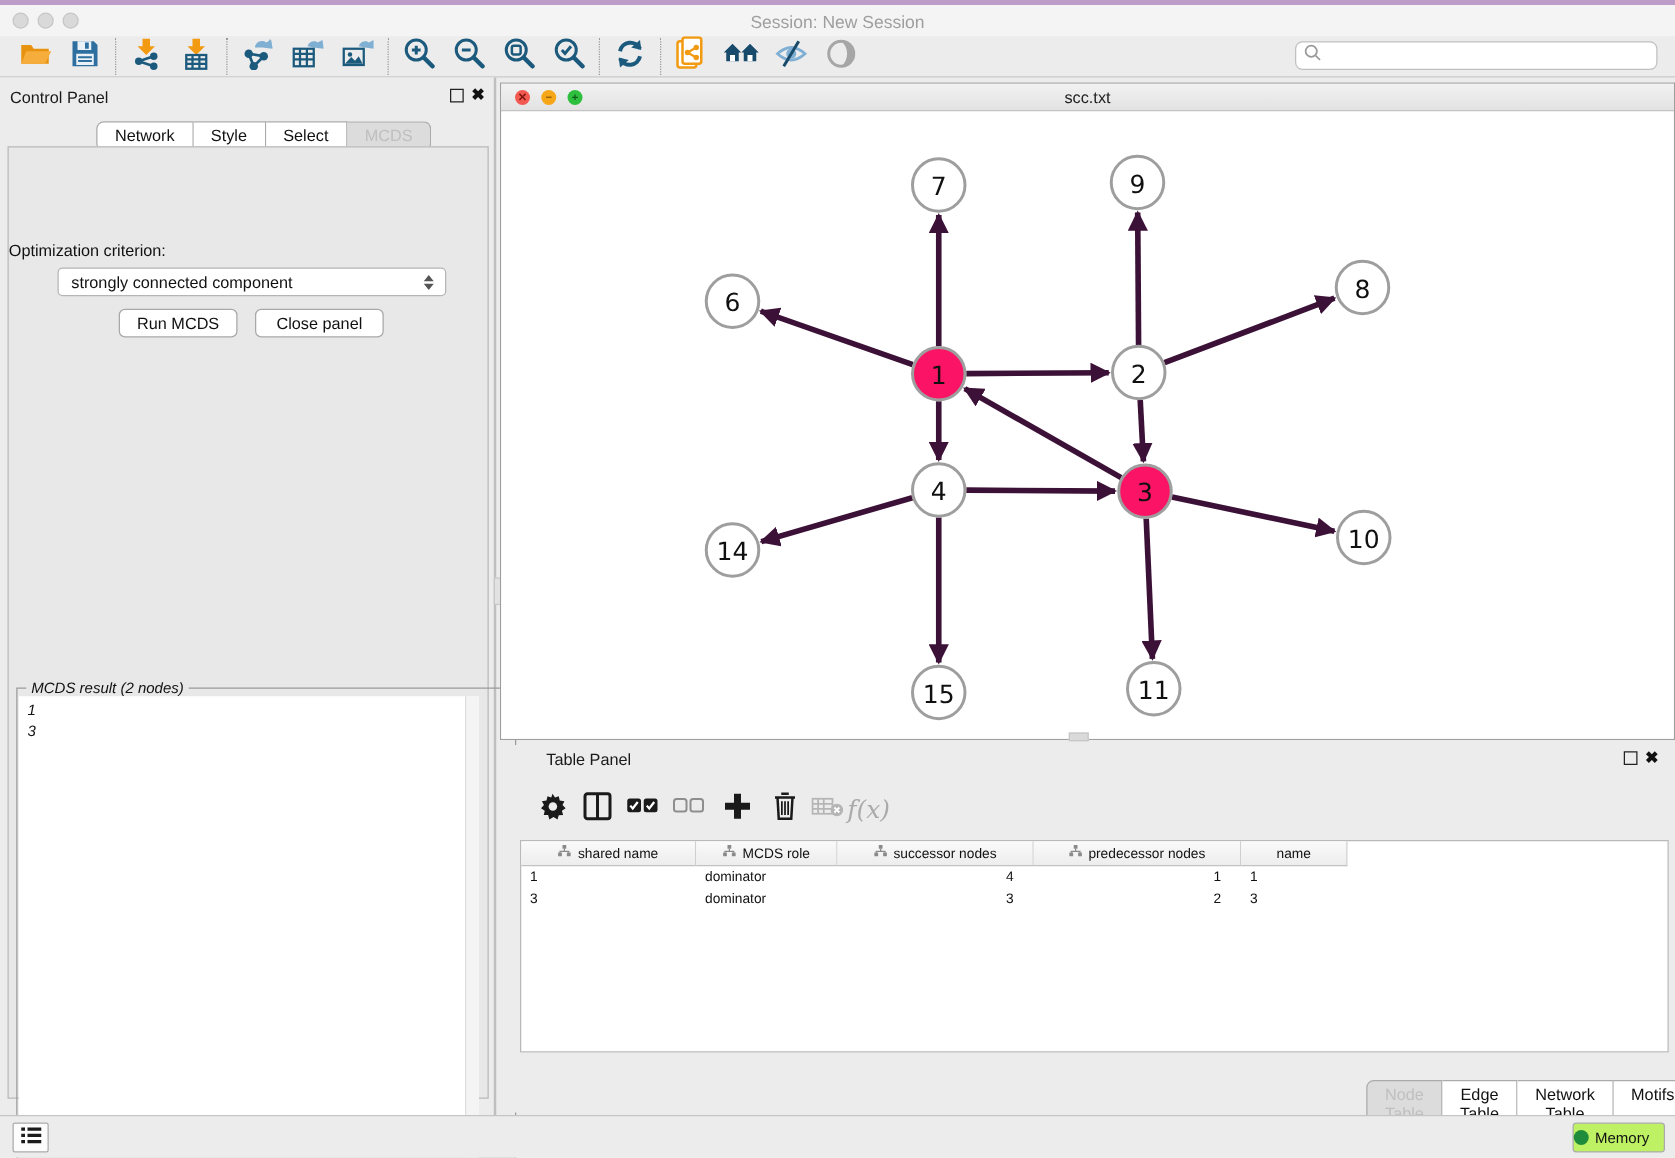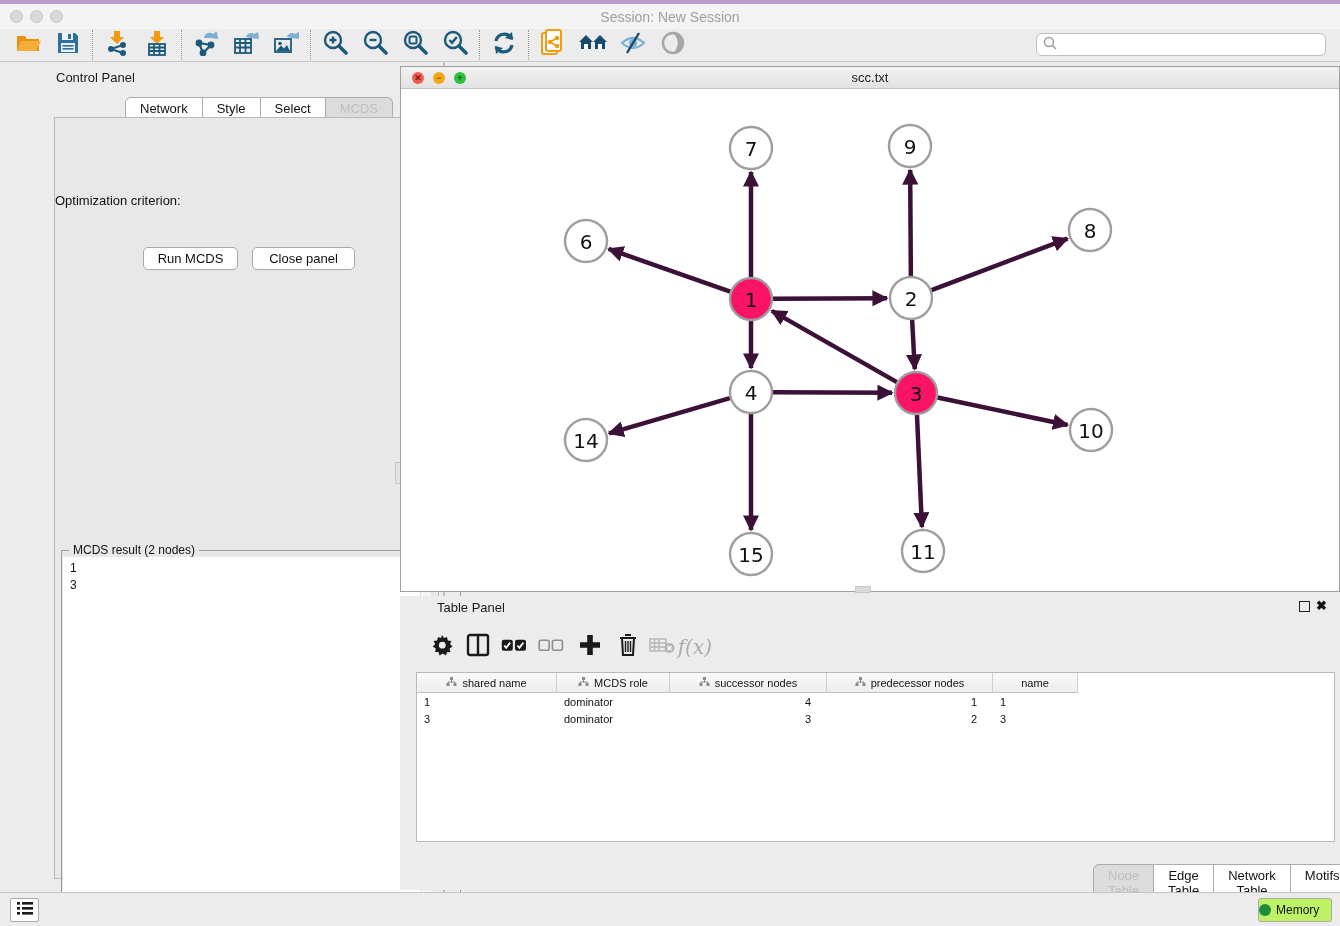--- a/index.html
+++ b/index.html
@@ -13,21 +13,21 @@
   .titlebar-title { position:absolute; left:0; right:0; top:5px; text-align:center; font-size:14px; color:#9E9E9E; }
 
   
   .toolbar { position:absolute; left:0; top:29px; width:1340px; height:33px; background:#ECECEC; border-bottom:1px solid #C9C9C9; display:flex; align-items:center; }
   .tb-btn { width:40px; height:30px; display:flex; align-items:center; justify-content:center; cursor:default; }
   .tb-sep { width:1px; height:30px; border-left:1px dotted #9A9A9A; margin:0 4px; }
   .search-wrap { position:absolute; right:14px; top:4px; width:290px; height:23px; background:#FFF; border:1px solid #C0C0C0; border-radius:6px; display:flex; align-items:center; padding-left:6px; }
   .search-wrap input { border:none; outline:none; flex:1; font-size:12px; background:transparent; margin-left:4px; }
 
   
-  .control-panel { position:absolute; left:0; top:62px; width:397px; height:830px; background:#ECECEC; border-right:2px solid #BFBFBF;margin-left:48px; }
+  .control-panel { position:absolute; left:0; top:62px; width:397px; height:830px; background:#ECECEC; border-right:2px solid #BFBFBF; }
   .cp-header { position:absolute; left:0; top:6px; width:100%; height:20px; }
   .cp-title { position:absolute; left:8px; top:2px; font-size:13px; color:#1A1A1A; }
   .panel-ctrl-float { position:absolute; top:3px; width:11px; height:11px; border:1.5px solid #222; }
   .panel-ctrl-close { position:absolute; top:1px; font-size:13px; font-weight:bold; color:#111; line-height:14px; }
 
   .tabbar { position:absolute; display:flex; }
   .tab { font-size:13px; color:#111; background:#FFF; border:1px solid #ABABAB; border-left:none; padding:3px 14px 4px 14px; text-align:center; }
   .tab.first { border-left:1px solid #ABABAB; border-radius:6px 0 0 6px; }
   .tab.last { border-radius:0 6px 6px 0; }
   .tab.selected { background:#DCDCDC; color:#BFBFBF; }
@@ -37,21 +37,21 @@
   .opt-label { position:absolute; left:0; width:100%; top:75px; font-size:13px; color:#111; }
   .opt-select { position:absolute; left:39px; top:96px; width:311px; height:23px; background:#FFF; border:1px solid #B5B5B5; border-radius:4px; font-size:13px; color:#111; display:flex; align-items:center; padding-left:10px; }
   .stepper { position:absolute; right:8px; top:3px; width:10px; height:16px; }
   .stepper .up, .stepper .dn { width:0; height:0; border-left:4px solid transparent; border-right:4px solid transparent; margin:2px auto; }
   .stepper .up { border-bottom:5px solid #555; }
   .stepper .dn { border-top:5px solid #555; }
   .cp-btn { position:absolute; top:129px; height:23px; background:#FFF; border:1px solid #A8A8A8; border-radius:5px; font-size:13px; color:#111; display:flex; align-items:center; justify-content:center; }
   .run-btn { left:88px; width:95px; }
   .closep-btn { left:197px; width:103px; }
 
-  .result-group { position:absolute; left:6px; top:432px; width:400px; height:377px; border:1px solid #9A9A9A; }
+  .result-group { position:absolute; left:6px; top:432px; width:400px; height:377px; border:1px solid #9A9A9A;font-style:italic; }
   .result-label { position:absolute; left:7px; top:-8px; background:#E8E8E8; padding:0 4px; font-size:12px; color:#111; }
   .result-area { position:absolute; left:1px; top:6px; width:368px; height:369px; background:#FFF; font-size:12px; color:#111; line-height:17px; padding:3px 0 0 7px; }
   .result-scroll { position:absolute; right:0; top:0; width:11px; height:100%; background:#F4F4F4; border-left:1px solid #DDD; }
 
   
   .vsplit-handle { position:absolute; left:395px; top:462px; width:8px; height:22px; background:#E2E2E2; border:1px solid #C8C8C8; }
   .hsplit-handle { position:absolute; left:855px; top:586px; width:16px; height:7px; background:#DADADA; border:1px solid #C6C6C6; }
 
   
   .net-window { position:absolute; left:400px; top:66px; width:940px; height:526px; background:#FFF; border:1px solid #9E9E9E; }
@@ -248,20 +248,27 @@
       <div class="panel-ctrl-close" style="left:377px">✖</div>
     </div>
     <div class="tabbar cp-tabs">
       <div class="tab first">Network</div>
       <div class="tab">Style</div>
       <div class="tab">Select</div>
       <div class="tab last selected">MCDS</div>
     </div>
     <div class="cp-body">
       <div class="opt-label">Optimization criterion:</div>
+      <div class="opt-select">
+        <span>strongly connected component</span>
+        <div class="stepper">
+            <div class="up"></div>
+            <div class="dn"></div>
+          </div>
+      </div>
       <div class="cp-btn run-btn">Run MCDS</div>
       <div class="cp-btn closep-btn">Close panel</div>
       <div class="result-group">
         <div class="result-label">MCDS result (2 nodes)</div>
         <div class="result-area">
           <div>1</div>
           <div>3</div>
           <div class="result-scroll"></div>
         </div>
       </div>

